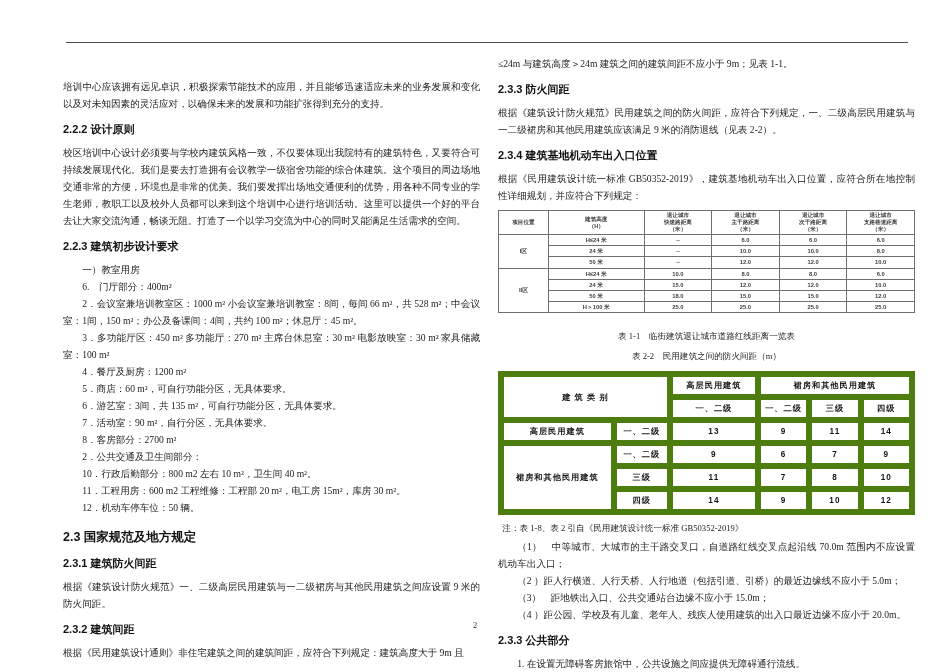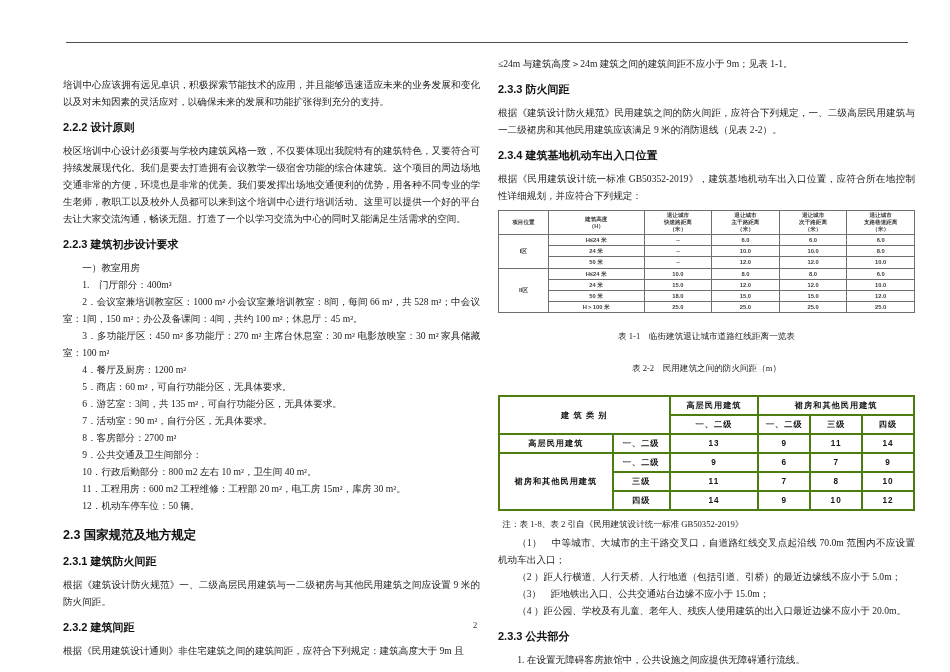--- a/index.html
+++ b/index.html
@@ -24,69 +24,69 @@
     font-family:Liberation Sans, sans-serif; color:#111;
   }
   h3.h3 {
     font-size:11px; margin:10px 0 7px; font-weight:bold;
     font-family:"Liberation Sans", sans-serif; color:#111;
   }
   .list p.list-item, p.reg-item {
     font-size:9.6px; line-height:17px; margin:0; text-indent:2em; text-align:justify;
   }
   .caption {
-    text-align:center; font-size:8.6px; margin:20px 0; color:#222;
+    text-align:center; font-size:8.6px; margin:8px 0; color:#222;
   }
   .caption.first { margin-top:18px; }
   .note { font-size:8.6px; margin:8px 0 3px; text-indent:0.5em; }
   
   #table1 {
     border-collapse:collapse; width:100%; margin-top:4px;
     font-family:"Liberation Sans", sans-serif; font-weight:bold;
     color:#3d3d3d; text-align:center; table-layout:fixed;
   }
   #table1 th, #table1 td { border:0.8px solid #6f6f6f; padding:1px 1px; }
   #table1 th { font-size:5.6px; line-height:7px; }
   #table1 td { font-size:5.8px; line-height:8.2px; }
   
   #table2 {
     border-collapse:collapse; width:100%; margin-top:2px;
     font-family:"Liberation Sans", sans-serif; font-weight:bold;
     color:#151515; text-align:center; table-layout:fixed;
   }
-  #table2 th, #table2 td { border:2px solid #4d7c0f; padding:3px 1px; font-size:8.2px; line-height:11px; letter-spacing:1px; }
+  #table2 th, #table2 td { border:6px solid #4d7c0f; padding:3px 1px; font-size:8.2px; line-height:11px; letter-spacing:1px; }
   .page-number {
     position:absolute; top:620px; left:0; width:100%;
     text-align:center; font-size:8.5px; color:#333;
   }
 </style>
 </head>
 <body>
 
 <div class="page">
   <div class="header-rule"></div>
 
   <div class="columns">
 
     <div class="col">
       <p class="body">培训中心应该拥有远见卓识，积极探索节能技术的应用，并且能够迅速适应未来的业务发展和变化以及对未知因素的灵活应对，以确保未来的发展和功能扩张得到充分的支持。</p>
       <h3 class="h3">2.2.2 设计原则</h3>
       <p class="body">校区培训中心设计必须要与学校内建筑风格一致，不仅要体现出我院特有的建筑特色，又要符合可持续发展现代化。我们是要去打造拥有会议教学一级宿舍功能的综合体建筑。这个项目的周边场地交通非常的方便，环境也是非常的优美。我们要发挥出场地交通便利的优势，用各种不同专业的学生老师，教职工以及校外人员都可以来到这个培训中心进行培训活动。这里可以提供一个好的平台去让大家交流沟通，畅谈无阻。打造了一个以学习交流为中心的同时又能满足生活需求的空间。</p>
       <h3 class="h3">2.2.3 建筑初步设计要求</h3>
       <div class="list">
           <p class="list-item">一）教室用房</p>
-          <p class="list-item">1.　门厅部分：400m²</p>
+          <p class="list-item">6.　门厅部分：400m²</p>
           <p class="list-item">2．会议室兼培训教室区：1000 m² 小会议室兼培训教室：8间，每间 66 m²，共 528 m²；中会议室：1间，150 m²；办公及备课间：4间，共约 100 m²；休息厅：45 m²。</p>
           <p class="list-item">3．多功能厅区：450 m² 多功能厅：270 m² 主席台休息室：30 m² 电影放映室：30 m² 家具储藏室：100 m²</p>
           <p class="list-item">4．餐厅及厨房：1200 m²</p>
           <p class="list-item">5．商店：60 m²，可自行功能分区，无具体要求。</p>
           <p class="list-item">6．游艺室：3间，共 135 m²，可自行功能分区，无具体要求。</p>
           <p class="list-item">7．活动室：90 m²，自行分区，无具体要求。</p>
           <p class="list-item">8．客房部分：2700 m²</p>
-          <p class="list-item">9．公共交通及卫生间部分：</p>
+          <p class="list-item">2．公共交通及卫生间部分：</p>
           <p class="list-item">10．行政后勤部分：800 m2 左右 10 m²，卫生间 40 m²。</p>
           <p class="list-item">11．工程用房：600 m2 工程维修：工程部 20 m²，电工房 15m²，库房 30 m²。</p>
           <p class="list-item">12．机动车停车位：50 辆。</p>
         </div>
       <h2 class="h2">2.3 国家规范及地方规定</h2>
       <h3 class="h3">2.3.1 建筑防火间距</h3>
       <p class="body">根据《建筑设计防火规范》一、二级高层民用建筑与一二级裙房与其他民用建筑之间应设置 9 米的防火间距。</p>
       <h3 class="h3">2.3.2 建筑间距</h3>
       <p class="body">根据《民用建筑设计通则》非住宅建筑之间的建筑间距，应符合下列规定：建筑高度大于 9m 且</p>
     </div>

